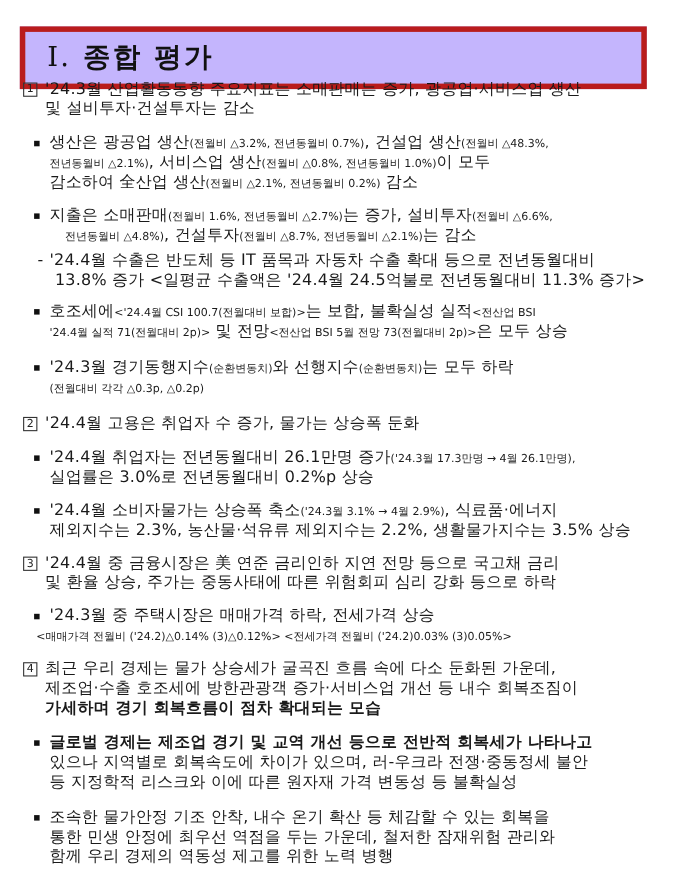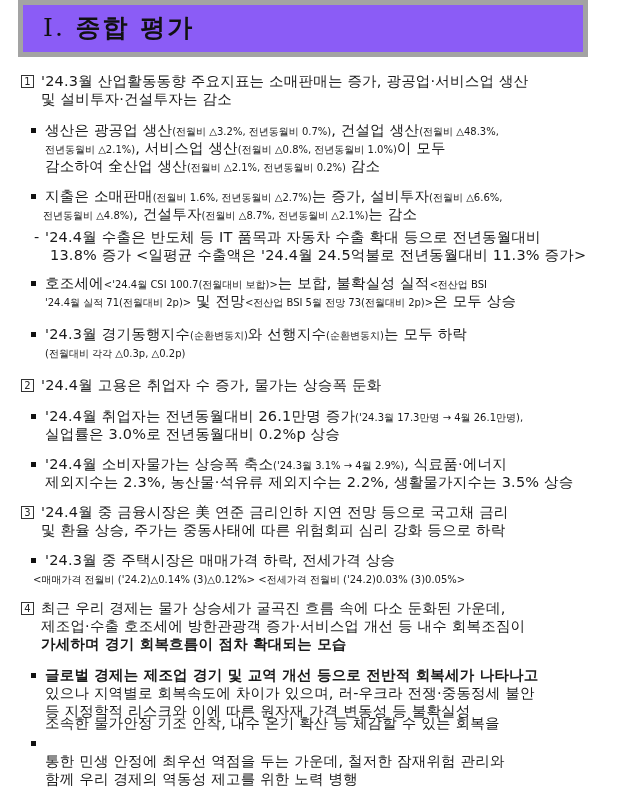--- a/index.html
+++ b/index.html
@@ -2,22 +2,22 @@
 <html><head>
 <meta charset="utf-8">
 <style>
   html, body { margin: 0; padding: 0; background: #ffffff; }
   body {
     width: 632px; height: 811px; overflow: hidden; position: relative;
     font-family: "DejaVu Sans", "Liberation Sans", sans-serif;
     color: #1a1a1a;
   }
   .title-box {
-    position: absolute; left: 18px; top: 0; width: 560px; height: 47px;
-    border: 5px solid #a3a3a3; background: #8b5cf6;
+    position: absolute; left: 18px; top: 24px; width: 560px; height: 47px;
+    border: 5px solid #b91c1c; background: #c4b5fd;
   }
   .title-text {
     position: absolute; left: 20px; top: 6px;
     font-size: 25px; font-weight: bold; letter-spacing: 2px; color: #111;
   }
   .title-text .roman { font-family: "DejaVu Serif", "Liberation Serif", serif; font-weight: normal; }
   .line {
     position: absolute; white-space: nowrap; font-size: 14.5px; line-height: 18px;
     letter-spacing: 0.2px;
   }
@@ -45,21 +45,21 @@
 <div id="content">
     <div class="num" style="left: 21px; top: 75px;">1</div>
     <div class="line" style="left: 41px; top: 72px;">'24.3월 산업활동동향 주요지표는 소매판매는 증가, 광공업·서비스업 생산</div>
     <div class="line" style="left: 41px; top: 90px;">및 설비투자·건설투자는 감소</div>
     <div class="sq" style="left: 31px; top: 128px;"></div>
     <div class="line" style="left: 45px; top: 121px;"><span>생산은 광공업 생산</span><span class="sm">(전월비 △3.2%, 전년동월비 0.7%)</span><span>, 건설업 생산</span><span class="sm">(전월비 △48.3%,</span></div>
     <div class="line" style="left: 45px; top: 139px;"><span class="sm">전년동월비 △2.1%)</span><span>, 서비스업 생산</span><span class="sm">(전월비 △0.8%, 전년동월비 1.0%)</span><span>이 모두</span></div>
     <div class="line" style="left: 45px; top: 157px;"><span>감소하여 全산업 생산</span><span class="sm">(전월비 △2.1%, 전년동월비 0.2%)</span><span> 감소</span></div>
     <div class="sq" style="left: 31px; top: 194px;"></div>
     <div class="line" style="left: 45px; top: 187px;"><span>지출은 소매판매</span><span class="sm">(전월비 1.6%, 전년동월비 △2.7%)</span><span>는 증가, 설비투자</span><span class="sm">(전월비 △6.6%,</span></div>
-    <div class="line" style="left: 43px; top: 205px;"><span class="sm">전년동월비 △4.8%)</span><span>, 건설투자</span><span class="sm">(전월비 △8.7%, 전년동월비 △2.1%)</span><span>는 감소</span></div>
+    <div class="line" style="left: 59px; top: 205px;"><span class="sm">전년동월비 △4.8%)</span><span>, 건설투자</span><span class="sm">(전월비 △8.7%, 전년동월비 △2.1%)</span><span>는 감소</span></div>
     <div class="dash" style="left: 34px; top: 228px;">-</div>
     <div class="line" style="left: 45px; top: 228px;">'24.4월 수출은 반도체 등 IT 품목과 자동차 수출 확대 등으로 전년동월대비</div>
     <div class="line" style="left: 50px; top: 246px;">13.8% 증가 &lt;일평균 수출액은 '24.4월 24.5억불로 전년동월대비 11.3% 증가&gt;</div>
     <div class="sq" style="left: 31px; top: 281px;"></div>
     <div class="line" style="left: 45px; top: 274px;"><span>호조세에</span><span class="sm">&lt;'24.4월 CSI 100.7(전월대비 보합)&gt;</span><span>는 보합, 불확실성 실적</span><span class="sm">&lt;전산업 BSI</span></div>
     <div class="line" style="left: 45px; top: 292px;"><span class="sm">'24.4월 실적 71(전월대비 2p)&gt;</span><span> 및 전망</span><span class="sm">&lt;전산업 BSI 5월 전망 73(전월대비 2p)&gt;</span><span>은 모두 상승</span></div>
     <div class="sq" style="left: 31px; top: 332px;"></div>
     <div class="line" style="left: 45px; top: 325px;"><span>'24.3월 경기동행지수</span><span class="sm">(순환변동치)</span><span>와 선행지수</span><span class="sm">(순환변동치)</span><span>는 모두 하락</span></div>
     <div class="line" style="left: 45px; top: 343px;"><span class="sm">(전월대비 각각 △0.3p, △0.2p)</span></div>
     <div class="num" style="left: 21px; top: 379px;">2</div>
@@ -78,16 +78,16 @@
     <div class="line" style="left: 33px; top: 569px;"><span class="sm">&lt;매매가격 전월비 ('24.2)△0.14% (3)△0.12%&gt; &lt;전세가격 전월비 ('24.2)0.03% (3)0.05%&gt;</span></div>
     <div class="num" style="left: 21px; top: 602px;">4</div>
     <div class="line" style="left: 41px; top: 599px;">최근 우리 경제는 물가 상승세가 굴곡진 흐름 속에 다소 둔화된 가운데,</div>
     <div class="line" style="left: 41px; top: 617px;">제조업·수출 호조세에 방한관광객 증가·서비스업 개선 등 내수 회복조짐이</div>
     <div class="line" style="left: 41px; top: 635px; font-weight: bold;">가세하며 경기 회복흐름이 점차 확대되는 모습</div>
     <div class="sq" style="left: 31px; top: 673px;"></div>
     <div class="line" style="left: 45px; top: 666px; font-weight: bold;"><span>글로벌 경제는 제조업 경기 및 교역 개선 등으로 전반적 회복세가 나타나고</span></div>
     <div class="line" style="left: 45px; top: 684px;"><span>있으나 지역별로 회복속도에 차이가 있으며, 러-우크라 전쟁·중동정세 불안</span></div>
     <div class="line" style="left: 45px; top: 702px;"><span>등 지정학적 리스크와 이에 따른 원자재 가격 변동성 등 불확실성</span></div>
     <div class="sq" style="left: 31px; top: 741px;"></div>
-    <div class="line" style="left: 45px; top: 714px; text-align: center;"><span>조속한 물가안정 기조 안착, 내수 온기 확산 등 체감할 수 있는 회복을</span></div>
+    <div class="line" style="left: 45px; top: 734px; text-align: center;"><span>조속한 물가안정 기조 안착, 내수 온기 확산 등 체감할 수 있는 회복을</span></div>
     <div class="line" style="left: 45px; top: 752px;"><span>통한 민생 안정에 최우선 역점을 두는 가운데, 철저한 잠재위험 관리와</span></div>
     <div class="line" style="left: 45px; top: 770px;"><span>함께 우리 경제의 역동성 제고를 위한 노력 병행</span></div>
   </div>
 
 </body></html>

